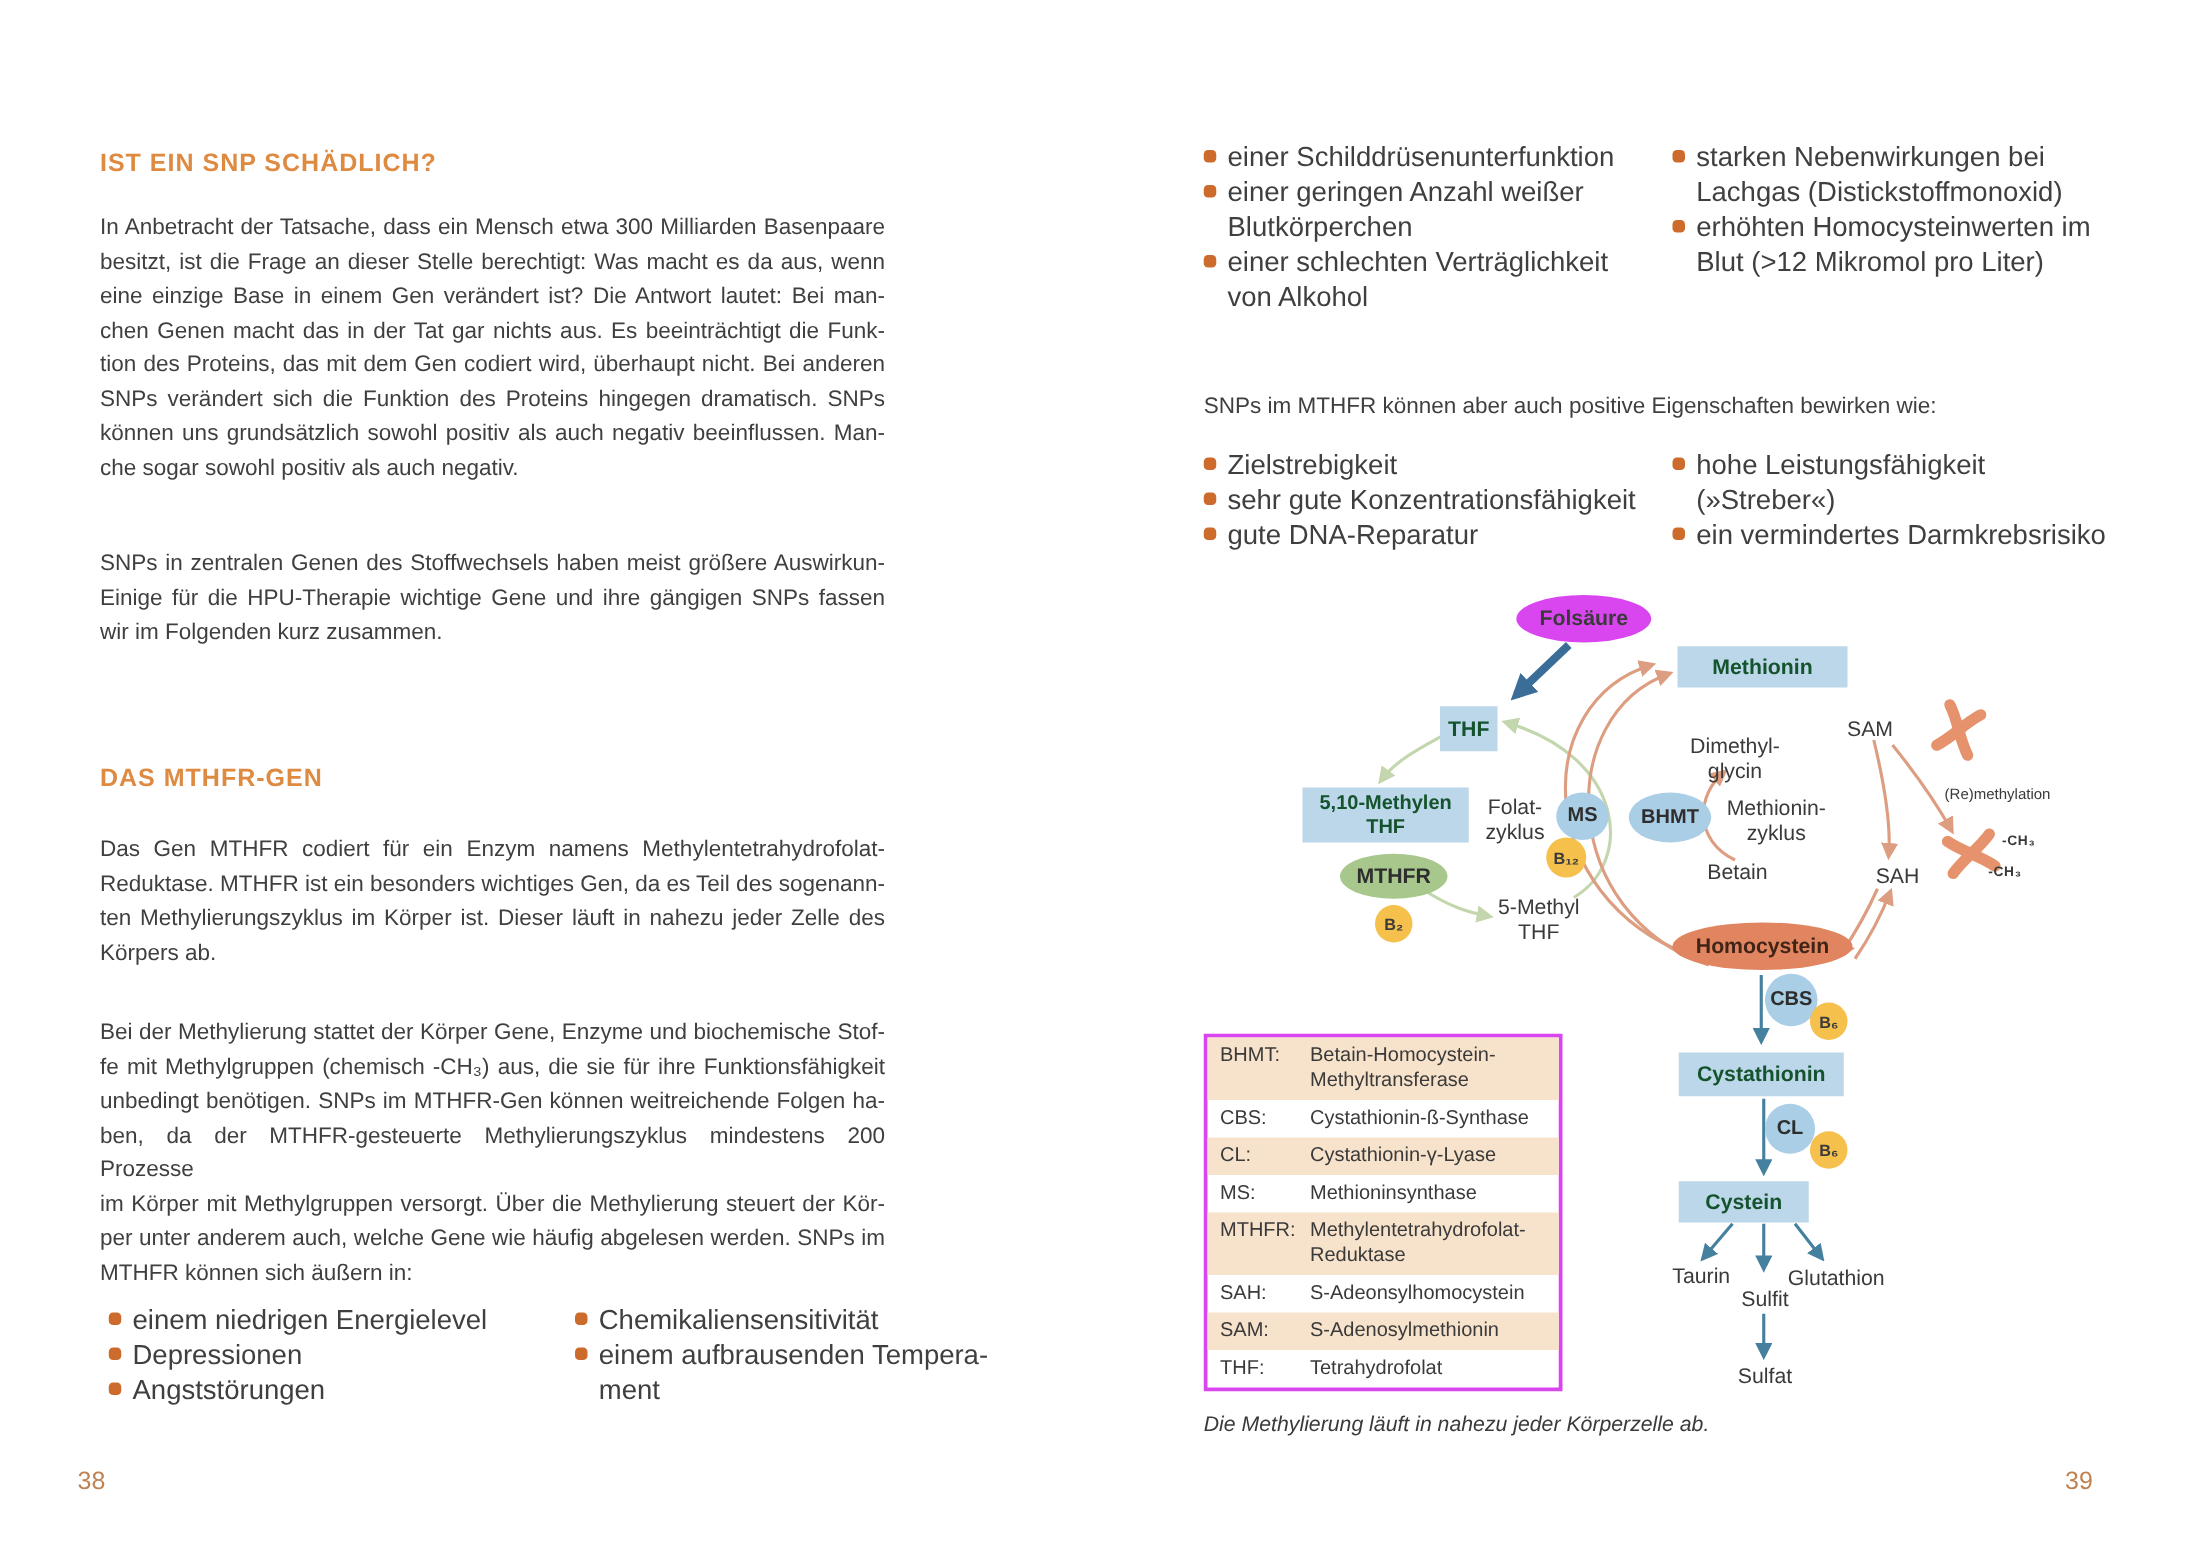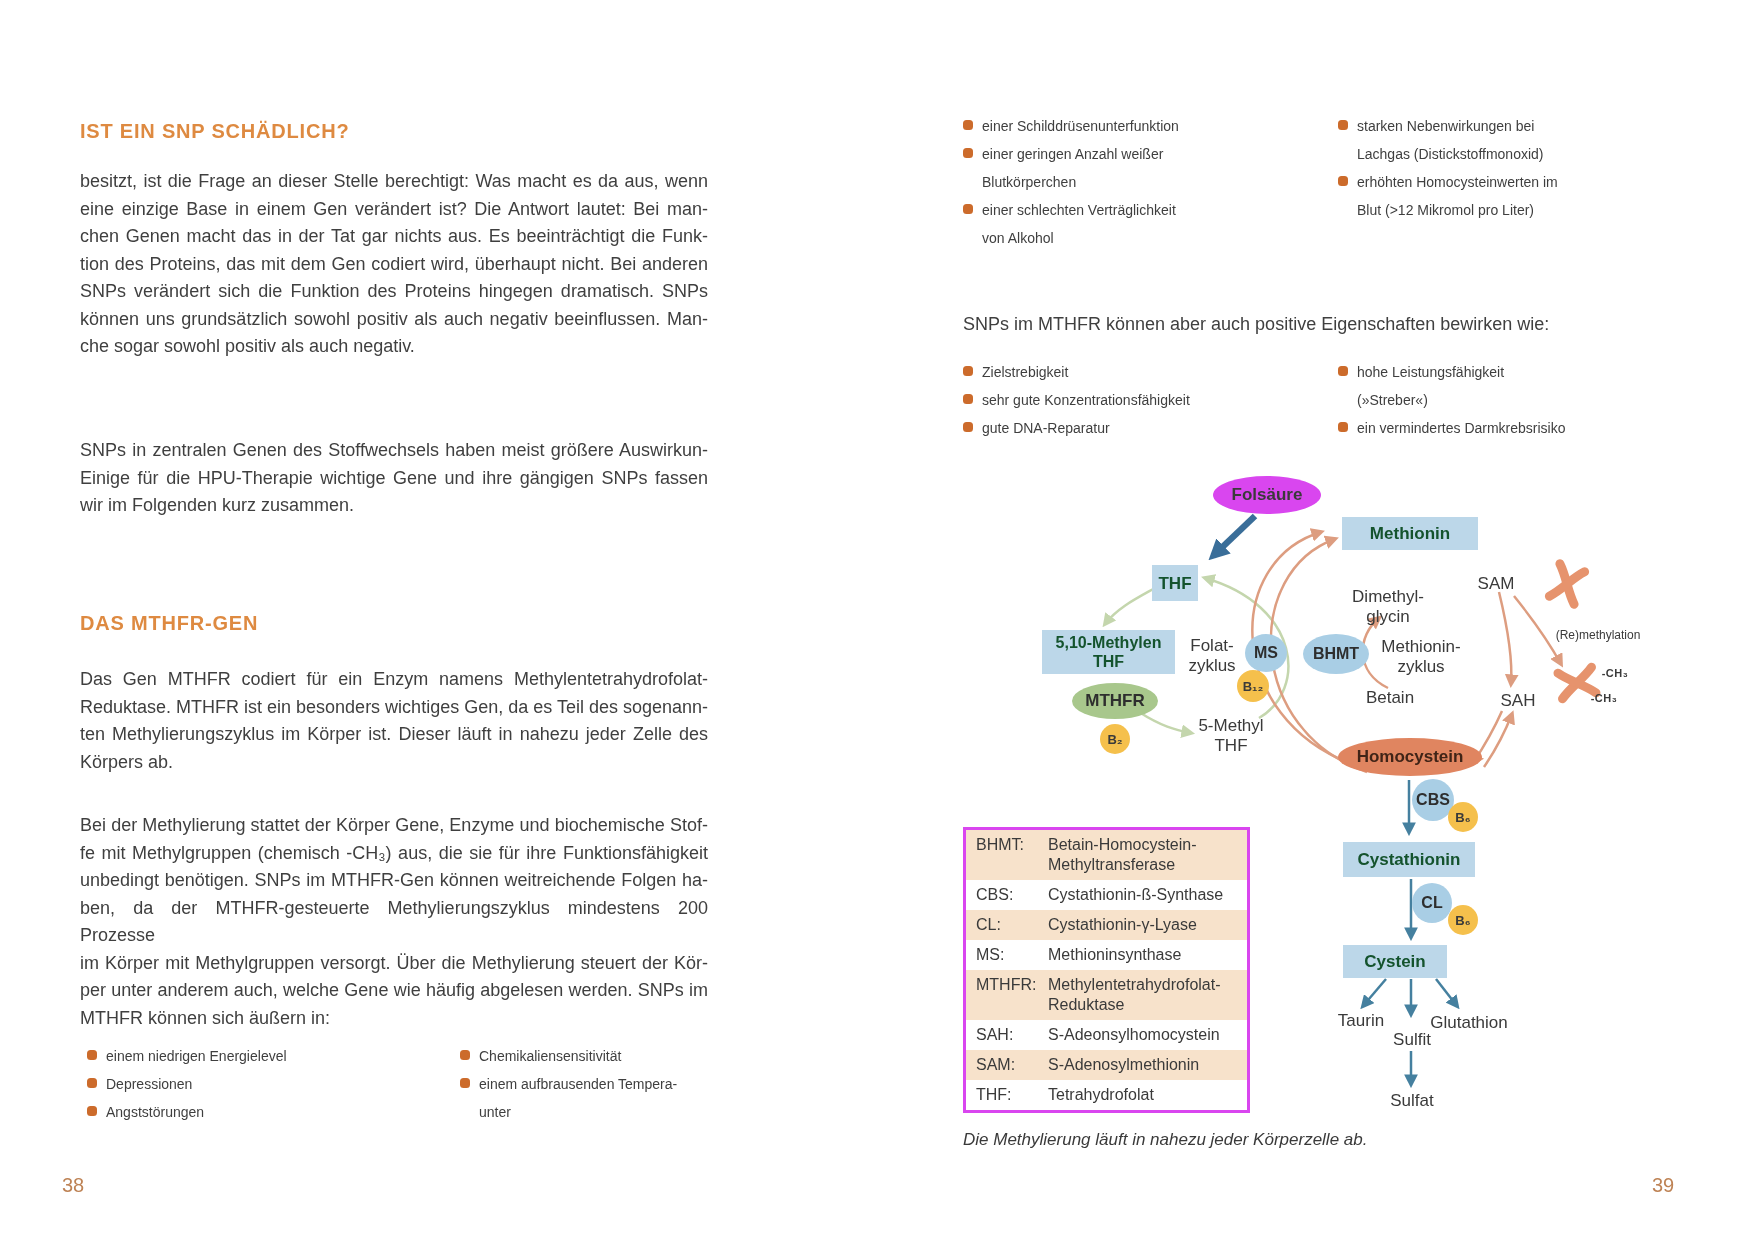--- a/index.html
+++ b/index.html
@@ -9,21 +9,21 @@
   .h-orange{position:absolute;font-size:20px;font-weight:bold;letter-spacing:0.8px;color:#DE8A41;}
   
   .para{position:absolute;width:628px;left:80px;}
   .tline{font-size:18px;line-height:27.5px;text-align:justify;text-align-last:justify;color:#3f3f3f;}
   .tline-last{text-align-last:left;}
   
   .bullets{position:absolute;}
   .brow{display:flex;align-items:flex-start;height:28px;}
   .dot{width:10px;height:10px;border-radius:35%;background:#CC6B2B;margin:8px 9px 0 0;flex:none;}
   .dot.spacer{background:transparent;}
-  .btxt{font-size:14px;line-height:28px;white-space:nowrap;text-align:center;}
+  .btxt{font-size:22px;line-height:28px;white-space:nowrap;text-align:center;}
   .pagenum{position:absolute;font-size:20px;color:#BE8355;}
   .caption{position:absolute;left:963px;top:1130px;font-size:17px;font-style:italic;color:#3a3a3a;}
   .introline{position:absolute;left:963px;top:310px;font-size:18px;line-height:28px;}
   
   .diagram{position:absolute;left:855px;top:420px;width:880px;height:700px;}
   .arrows{position:absolute;left:0;top:0;z-index:1;}
   .dnode{position:absolute;z-index:2;display:flex;align-items:center;justify-content:center;
          text-align:center;white-space:pre-line;}
   .dbox{background:#BCD7E9;font-weight:bold;font-size:17px;color:#14532d;line-height:19px;}
   .dell-yellow{background:#d946ef;border-radius:50%;font-weight:bold;font-size:17px;color:#3a3a3a;}
@@ -43,20 +43,21 @@
   .lval{white-space:pre-line;}
 </style>
 </head>
 <body>
 
 <div class="spread">
 
   <div class="h-orange" style="left:80px;top:120px;">IST EIN SNP SCHÄDLICH?</div>
 
   <div class="para" style="top:168px;">
+      <div class="tline">In Anbetracht der Tatsache, dass ein Mensch etwa 300 Milliarden Basenpaare</div>
       <div class="tline">besitzt, ist die Frage an dieser Stelle berechtigt: Was macht es da aus, wenn</div>
       <div class="tline">eine einzige Base in einem Gen verändert ist? Die Antwort lautet: Bei man-</div>
       <div class="tline">chen Genen macht das in der Tat gar nichts aus. Es beeinträchtigt die Funk-</div>
       <div class="tline">tion des Proteins, das mit dem Gen codiert wird, überhaupt nicht. Bei anderen</div>
       <div class="tline">SNPs verändert sich die Funktion des Proteins hingegen dramatisch. SNPs</div>
       <div class="tline">können uns grundsätzlich sowohl positiv als auch negativ beeinflussen. Man-</div>
       <div class="tline tline-last">che sogar sowohl positiv als auch negativ.</div>
     </div>
   <div class="para" style="top:437px;">
       <div class="tline">SNPs in zentralen Genen des Stoffwechsels haben meist größere Auswirkun-</div>
@@ -100,21 +101,21 @@
       <div class="brow">
         <span class="dot"></span>
         <span class="btxt">Chemikaliensensitivität</span>
       </div>
       <div class="brow">
         <span class="dot"></span>
         <span class="btxt">einem aufbrausenden Tempera-</span>
       </div>
       <div class="brow">
         <span class="dot spacer"></span>
-        <span class="btxt">unter</span>
+        <span class="btxt">ment</span>
       </div>
     </div>
 
   <div class="pagenum" style="left:62px;top:1174px;">38</div>
 
   <div class="bullets" style="left:963px;top:112px;">
       <div class="brow">
         <span class="dot"></span>
         <span class="btxt">einer Schilddrüsenunterfunktion</span>
       </div>

